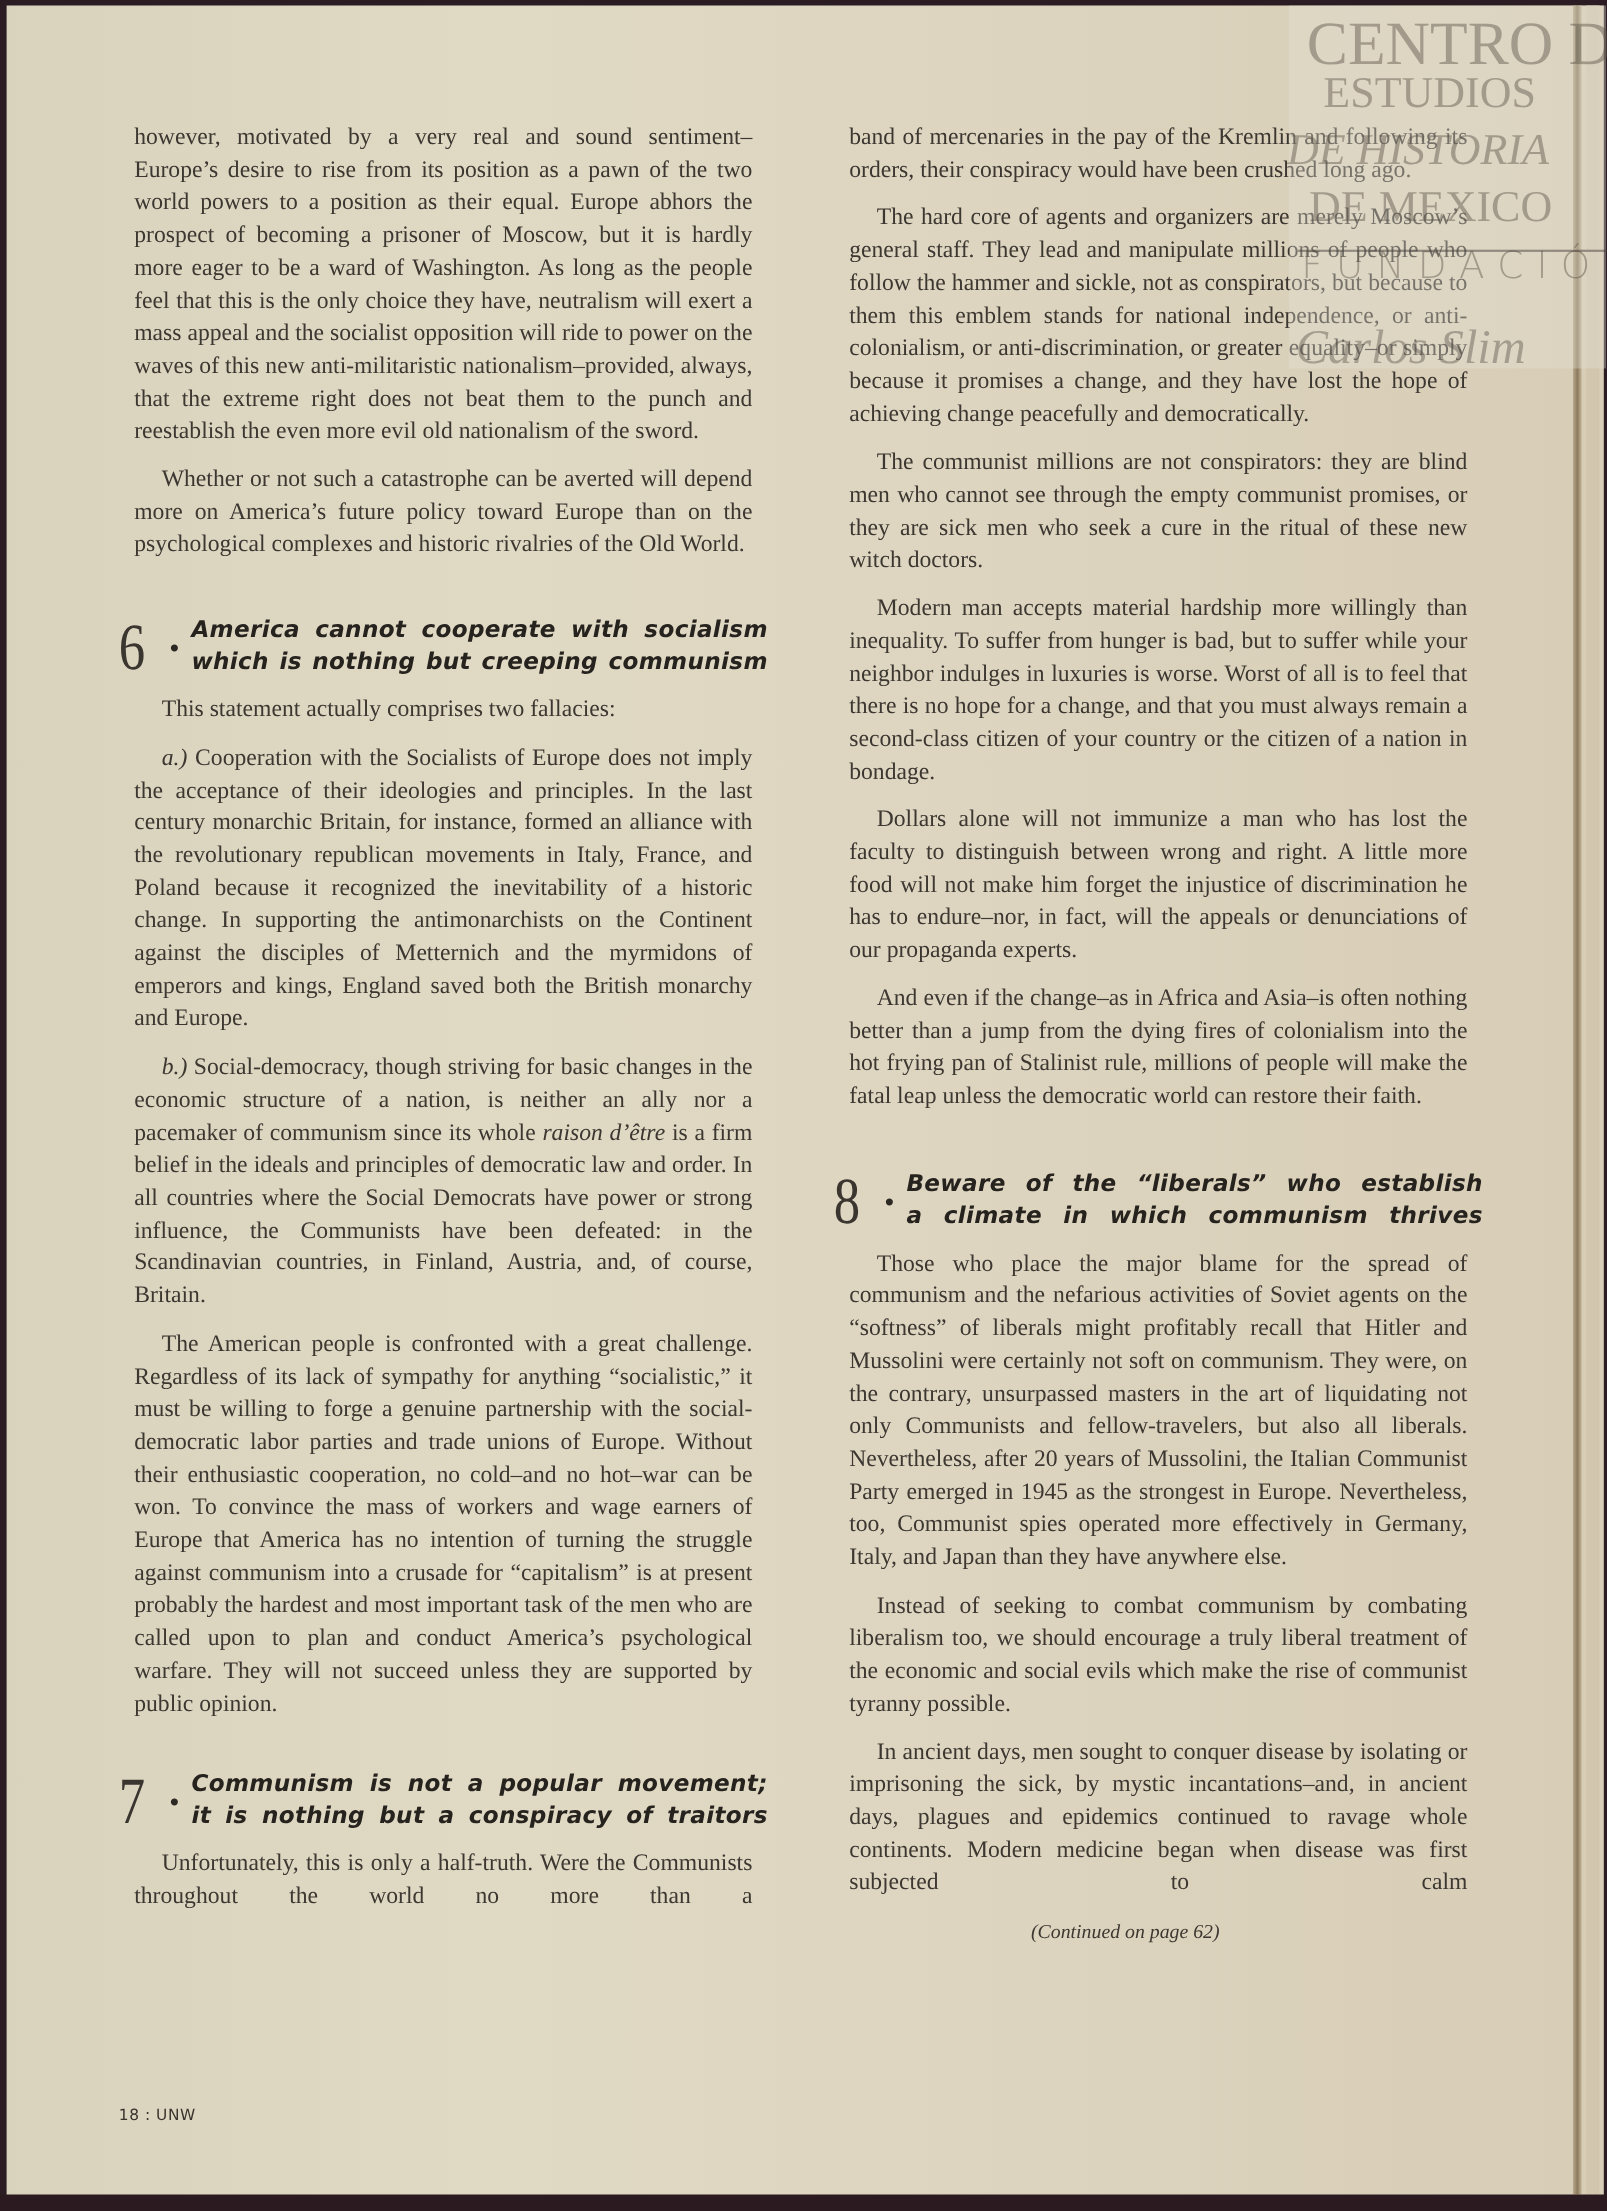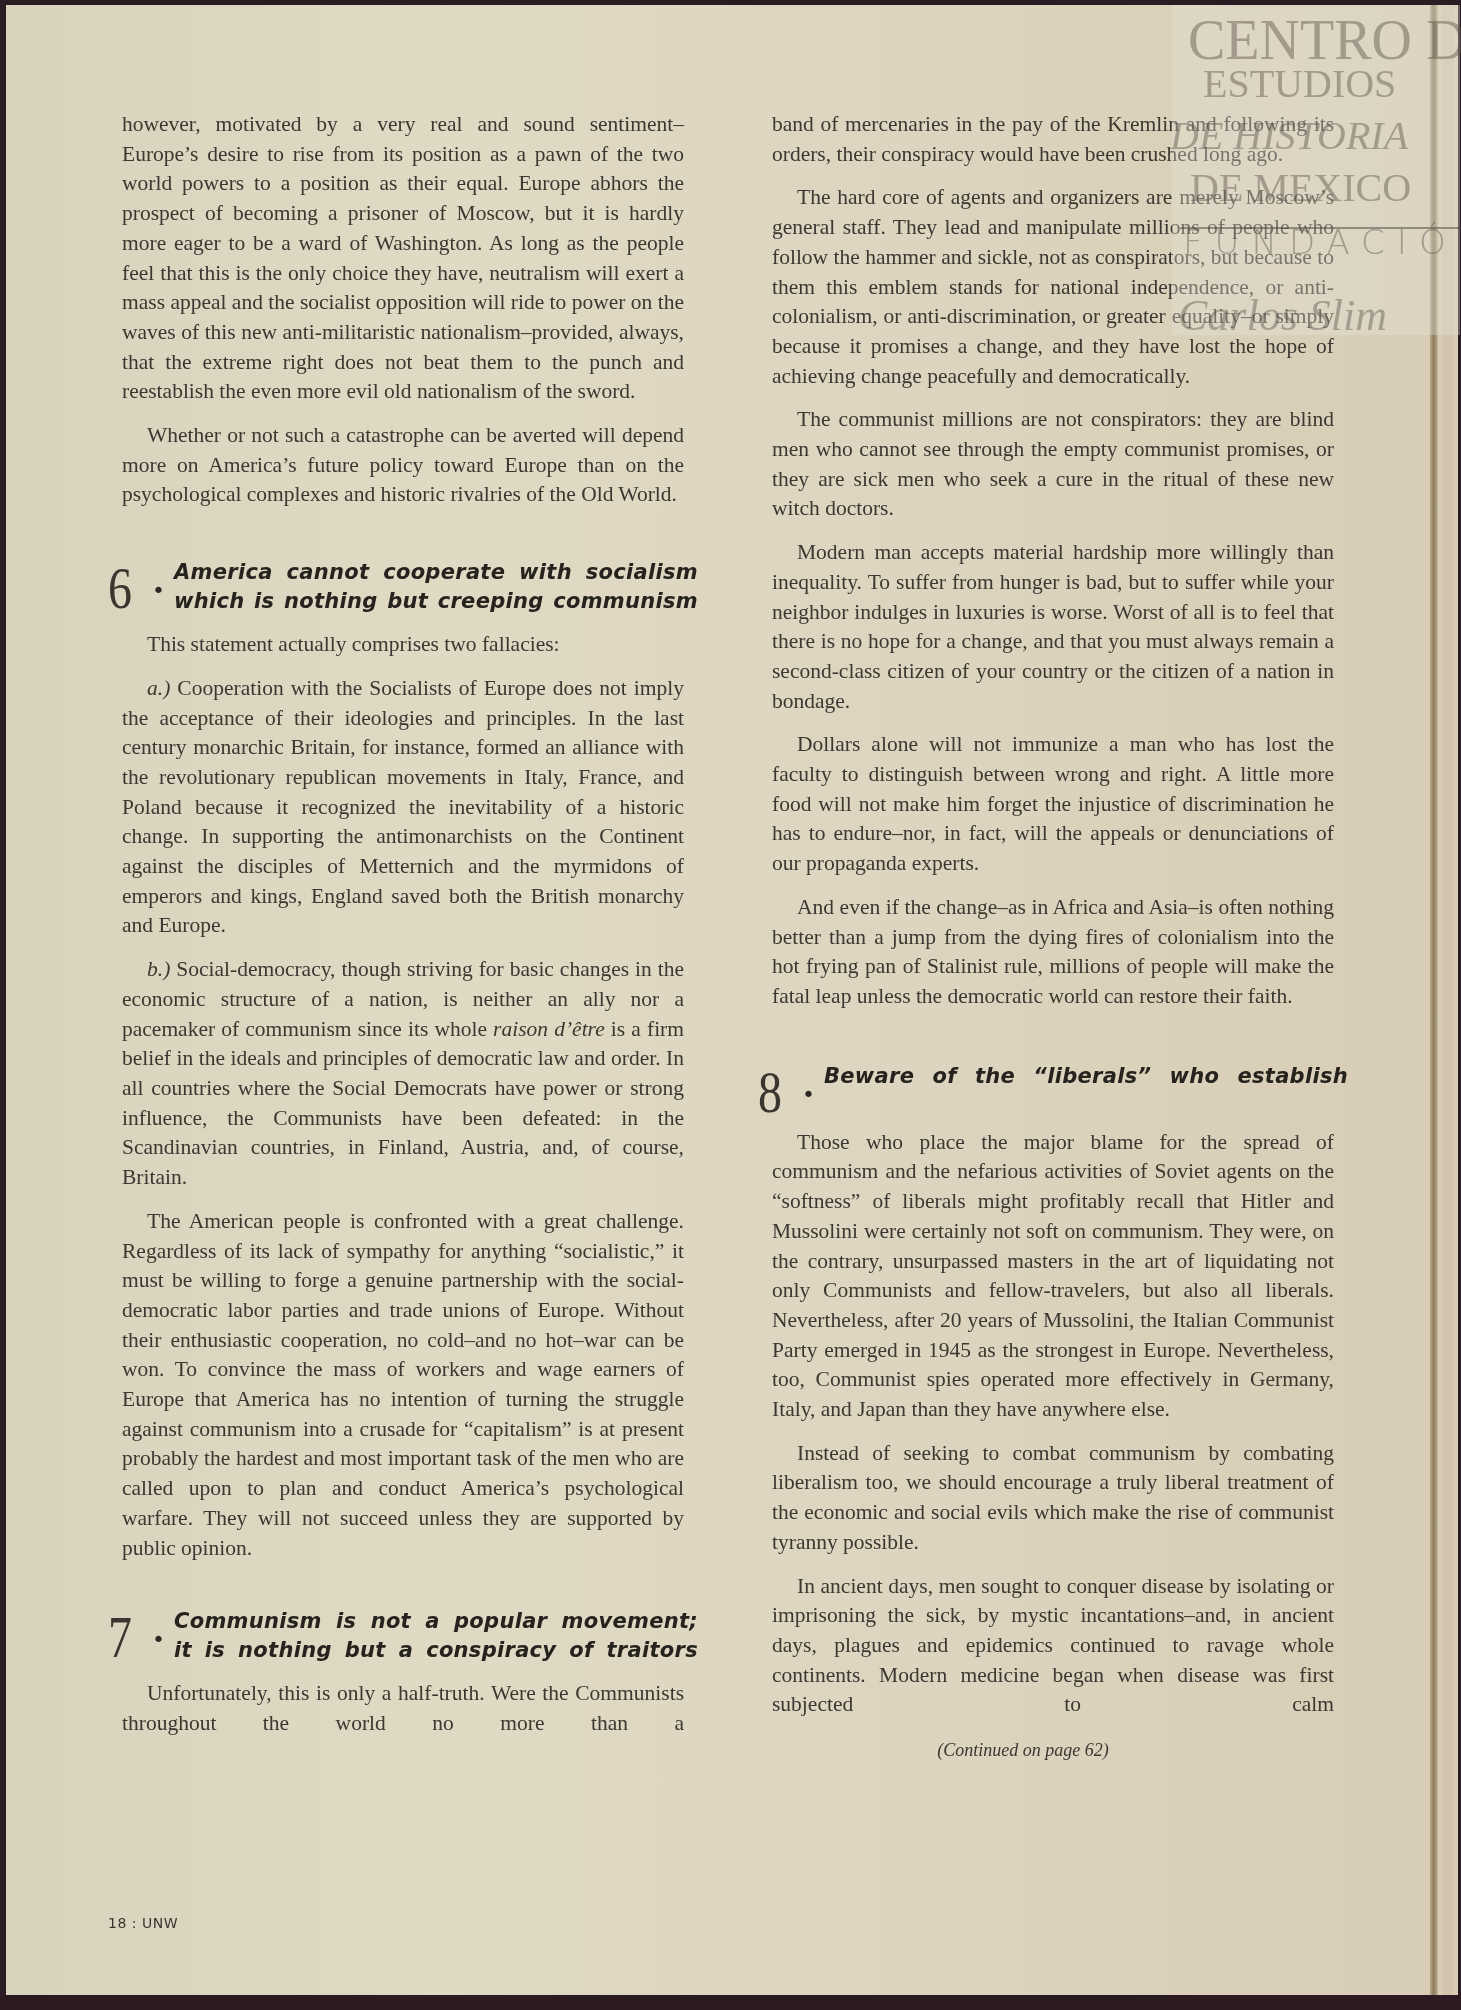--- a/index.html
+++ b/index.html
@@ -123,20 +123,21 @@
   <p>The communist millions are not conspirators: they are blind men who cannot see through the empty communist promises, or they are sick men who seek a cure in the ritual of these new witch doctors.</p>
   <p>Modern man accepts material hardship more will­ingly than inequality. To suffer from hunger is bad, but to suffer while your neighbor indulges in luxuries is worse. Worst of all is to feel that there is no hope for a change, and that you must always remain a second-class citizen of your country or the citizen of a nation in bondage.</p>
   <p>Dollars alone will not immunize a man who has lost the faculty to distinguish between wrong and right. A little more food will not make him forget the injustice of discrimination he has to endure–nor, in fact, will the appeals or denunciations of our propa­ganda experts.</p>
   <p>And even if the change–as in Africa and Asia–is often nothing better than a jump from the dying fires of colonialism into the hot frying pan of Stalinist rule, millions of people will make the fatal leap unless the democratic world can restore their faith.</p>
 
   <div class="heading" style="margin-top:50px;">
     <div class="num">8</div>
     <div class="dot">•</div>
     <div class="title">
       <span>Beware of the “liberals” who establish</span>
+      <span>a climate in which communism thrives</span>
     </div>
   </div>
 
   <p>Those who place the major blame for the spread of communism and the nefarious activities of Soviet agents on the “softness” of liberals might profitably recall that Hitler and Mussolini were certainly not soft on communism. They were, on the contrary, un­surpassed masters in the art of liquidating not only Communists and fellow-travelers, but also all liberals. Nevertheless, after 20 years of Mussolini, the Italian Communist Party emerged in 1945 as the strongest in Europe. Nevertheless, too, Communist spies operated more effectively in Germany, Italy, and Japan than they have anywhere else.</p>
   <p>Instead of seeking to combat communism by com­bating liberalism too, we should encourage a truly liberal treatment of the economic and social evils which make the rise of communist tyranny possible.</p>
   <p style="text-align-last: justify;">In ancient days, men sought to conquer disease by isolating or imprisoning the sick, by mystic incanta­tions–and, in ancient days, plagues and epidemics continued to ravage whole continents. Modern medi­cine began when disease was first subjected to calm</p>
   <div class="continued">(Continued on page 62)</div>
 </div>
 
 <div class="folio">18 : UNW</div>

